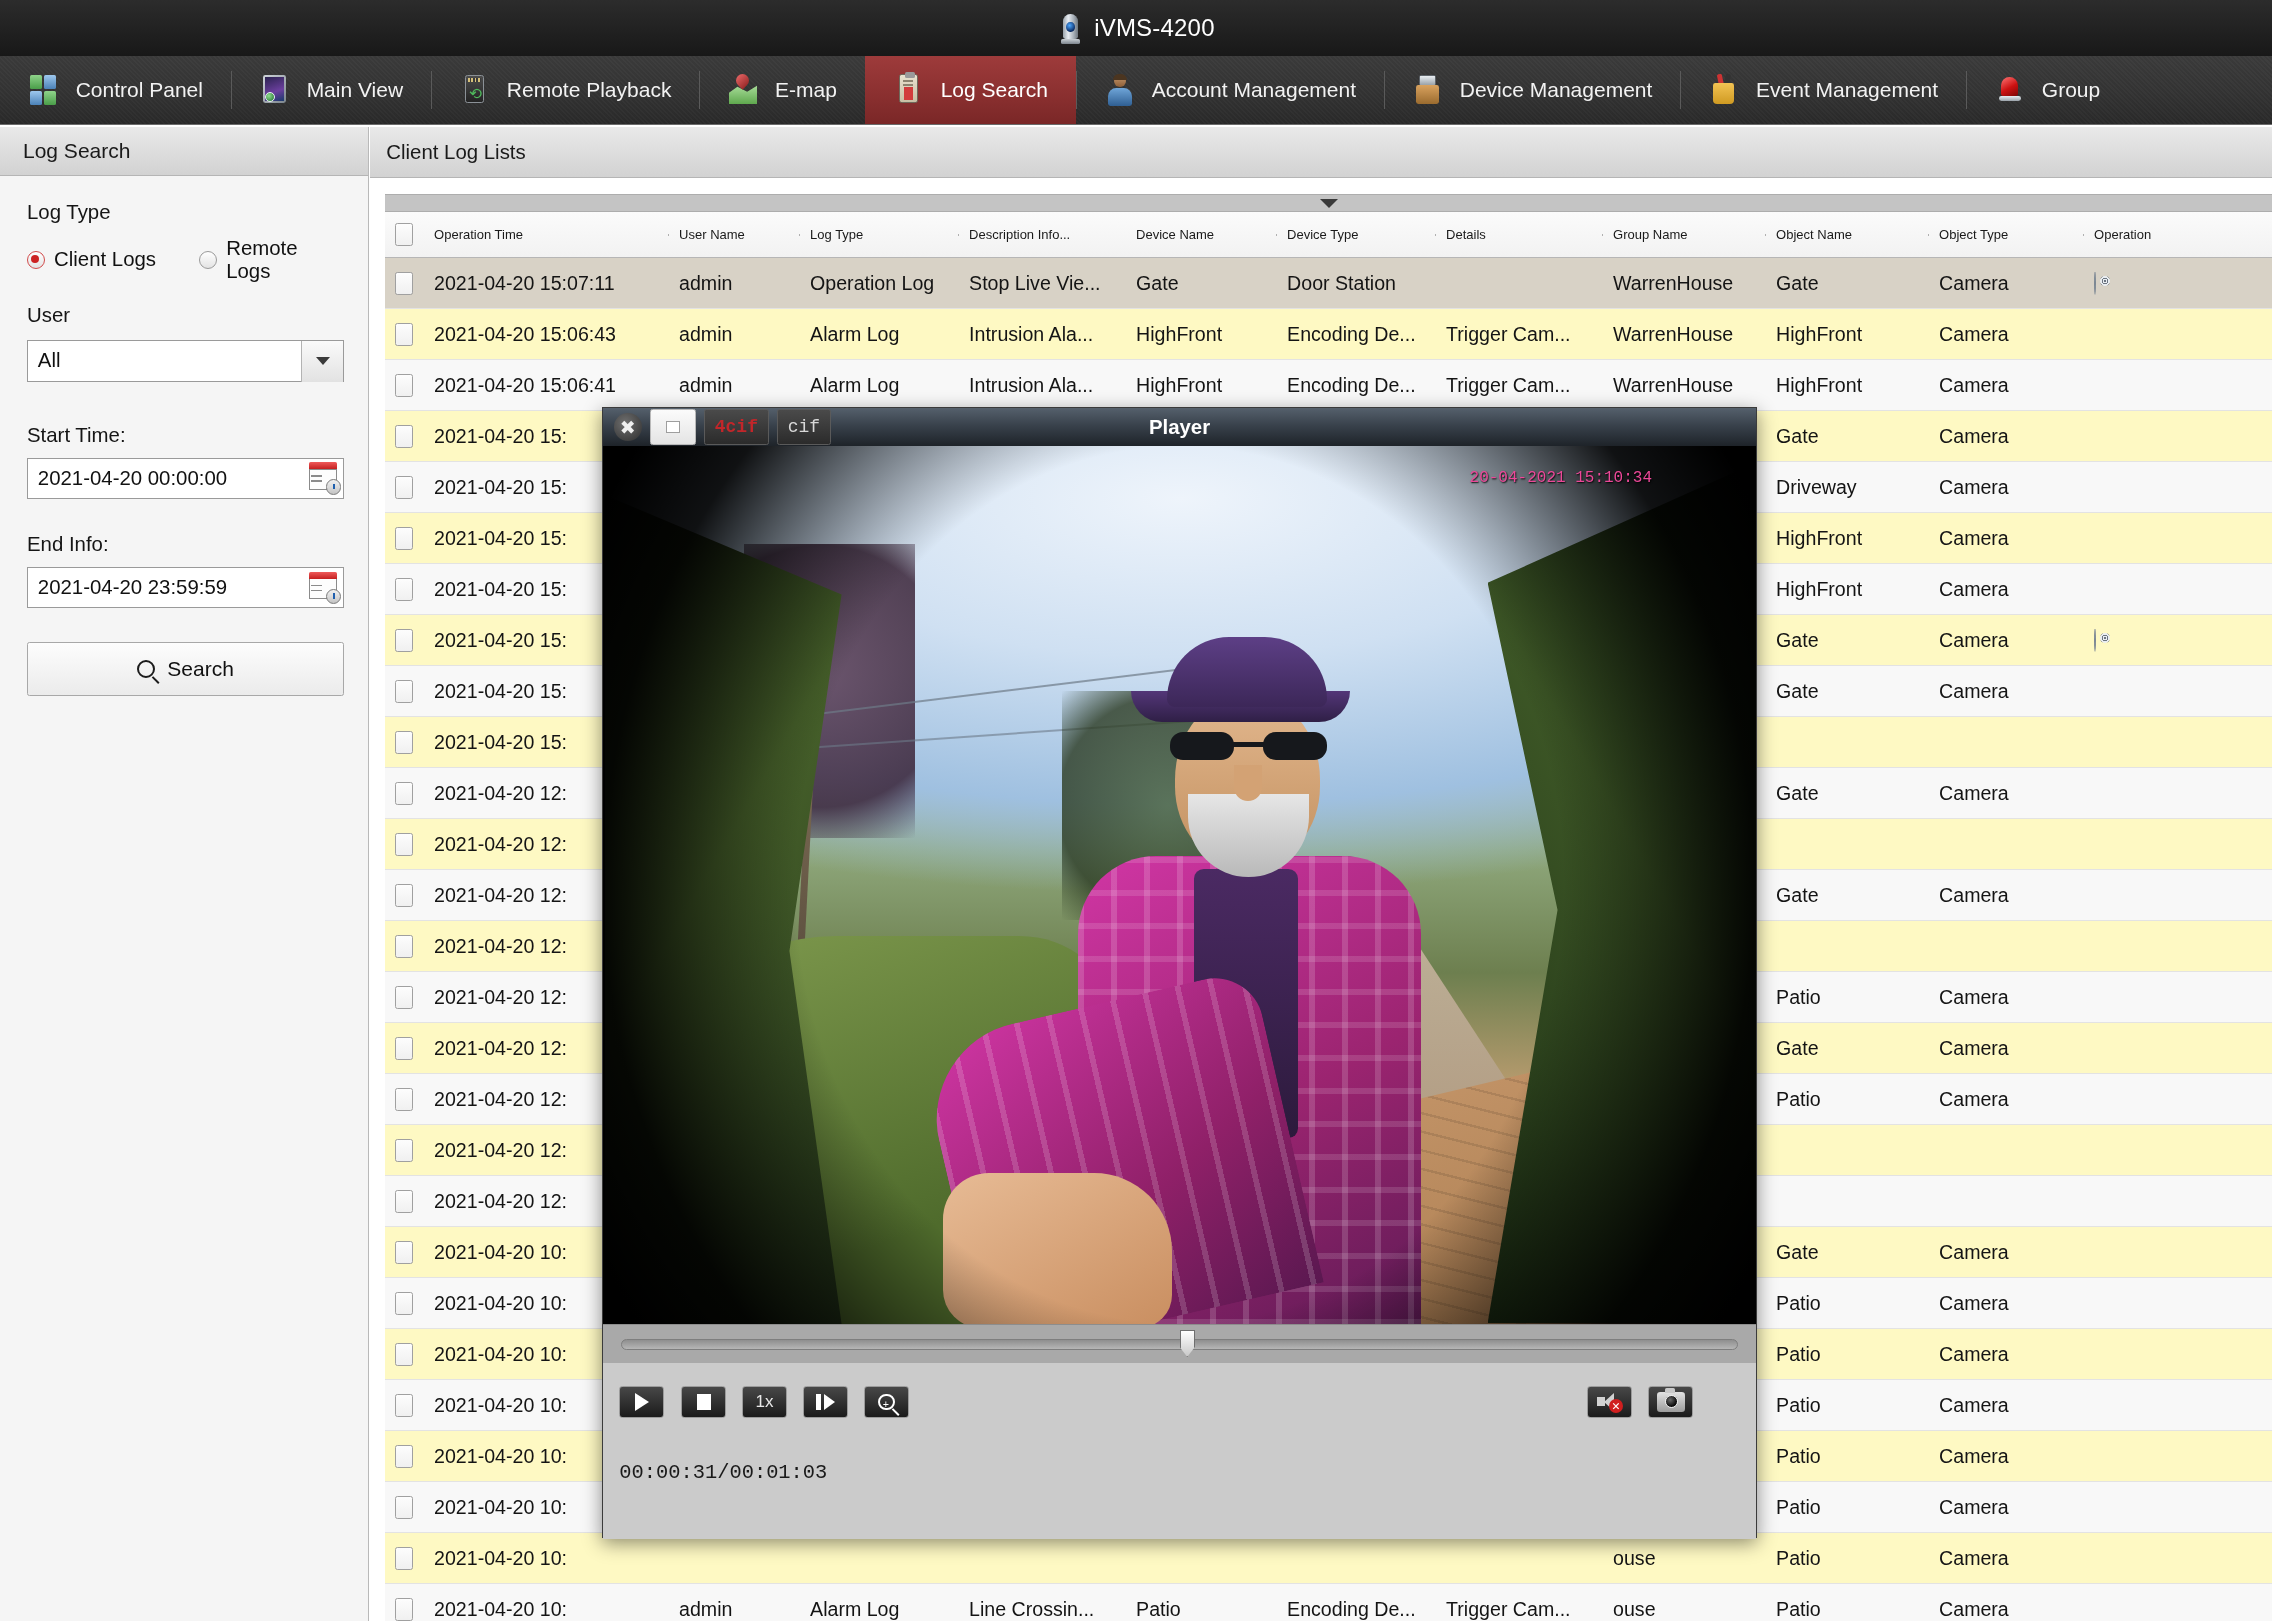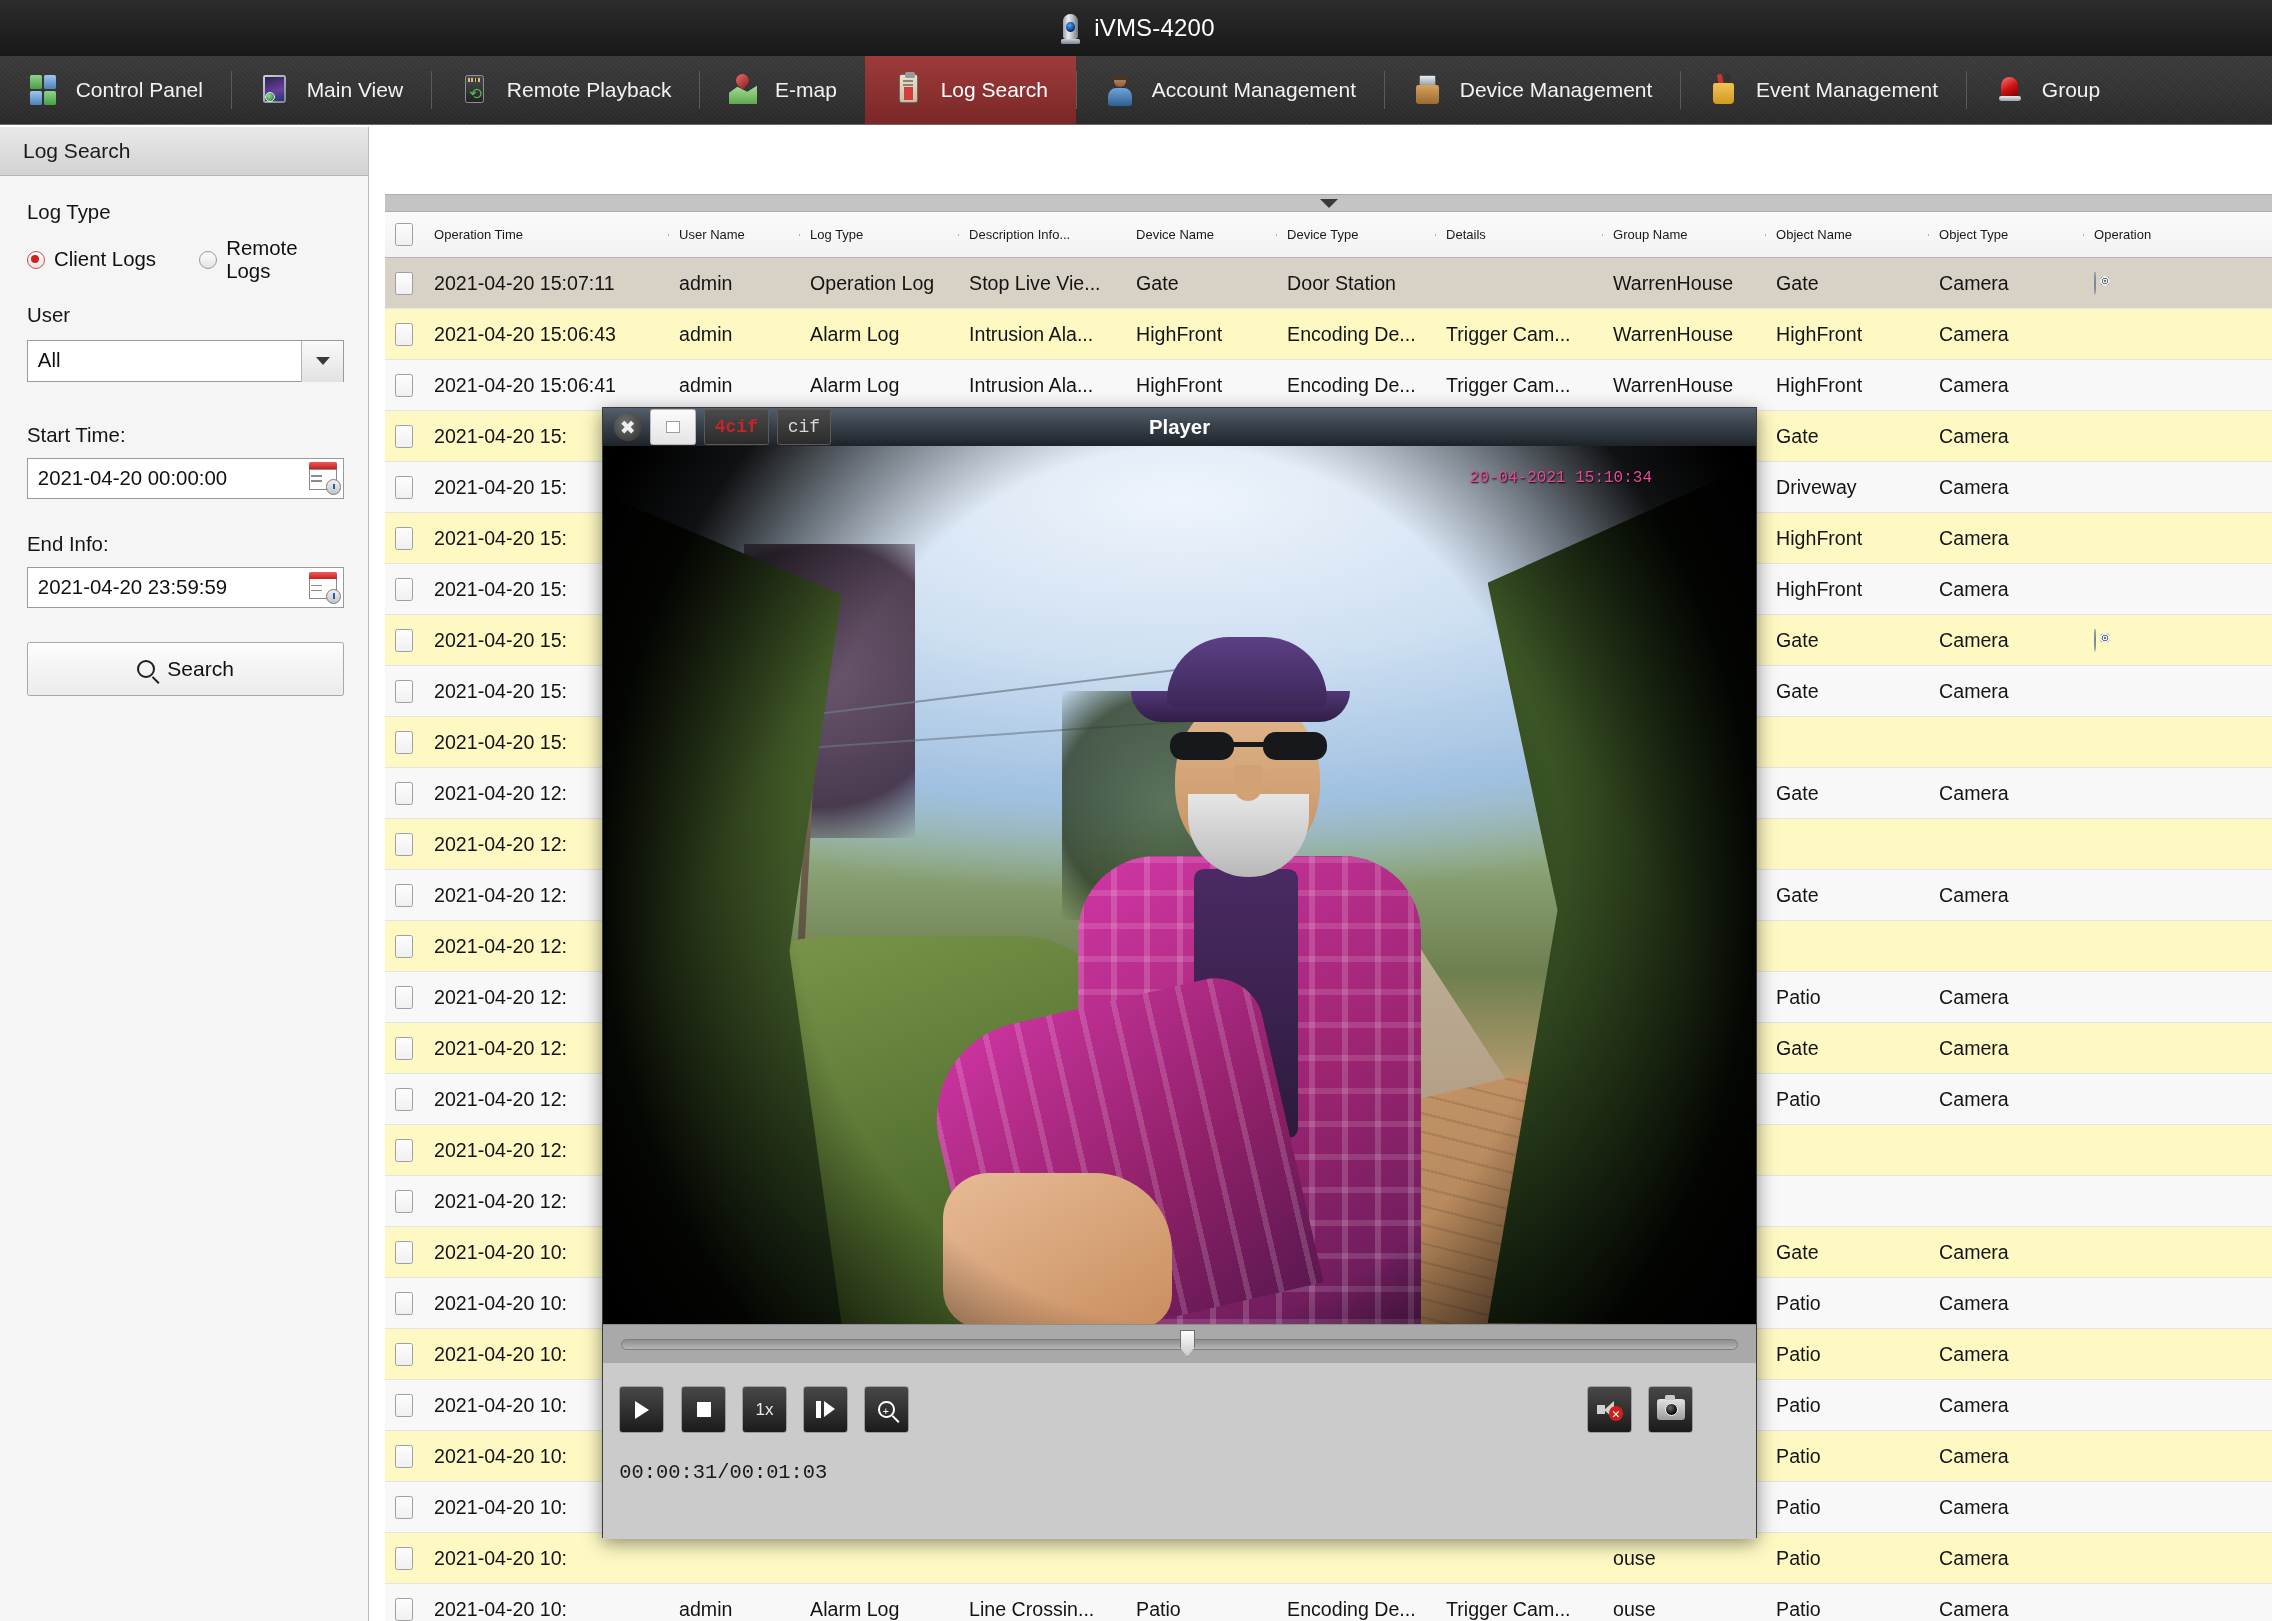--- a/index.html
+++ b/index.html
@@ -218,21 +218,21 @@
 
   .pl-seek{ height:39px; background:#a9a9a9; position:relative;
     border-top:0.8px solid #8d8d8d; display:flex; align-items:center; }
   .pl-track{ position:absolute; left:18px; right:18px; top:14px; height:10.6px;
     border-radius:5.7px; background:linear-gradient(to bottom,#8e8e8e,#b6b6b6); border:0.8px solid #7e7e7e; }
   .pl-thumb{ position:absolute; left:50%; top:4.9px; width:15.5px; height:27px; cursor:pointer;
     background:linear-gradient(#ffffff,#c9c9c9);
     clip-path:polygon(0 0,100% 0,100% 62%,50% 100%,0 62%); border:0.8px solid #6f6f6f; }
 
   .pl-ctrls{ height:176px; background:#cbcbcb; position:relative; }
-  .cbtn{ position:absolute; top:23px; width:45px; height:47px; cursor:pointer;
+  .cbtn{ position:absolute; top:23px; width:45px; height:32px; cursor:pointer;
     background:linear-gradient(#484848,#1b1b1b); border:1.6px solid #9b9b9b; border-radius:3.3px;
     display:flex; align-items:center; justify-content:center; color:#e8e8e8; font-size:17px; }
   .tri{ width:0; height:0; border-top:9px solid transparent; border-bottom:9px solid transparent;
     border-left:14px solid #fff; }
   .sqr{ width:14px; height:15.5px; background:#fff; }
   .step{ display:flex; align-items:center; gap:3.3px; }
   .step .b{ width:4.9px; height:16.3px; background:#fff; }
   .step .t{ width:0; height:0; border-top:8.2px solid transparent; border-bottom:8.2px solid transparent;
     border-left:11.4px solid #fff; }
   .zmag{ width:16.3px; height:16.3px; border:2.4px solid #fff; border-radius:50%; position:relative; }
@@ -470,20 +470,21 @@
     </div>
 
     <div class="search-btn">
       <span class="mag"></span>
       <span>Search</span>
     </div>
   </div>
 </div>
 
 <div class="content">
+  <div class="ct-header">Client Log Lists</div>
 
   <div class="table-area">
     <div class="colbar">
       <span class="dn"></span>
     </div>
 
     <div class="thead">
       <div class="chk-cell">
         <span class="chk"></span>
       </div>

